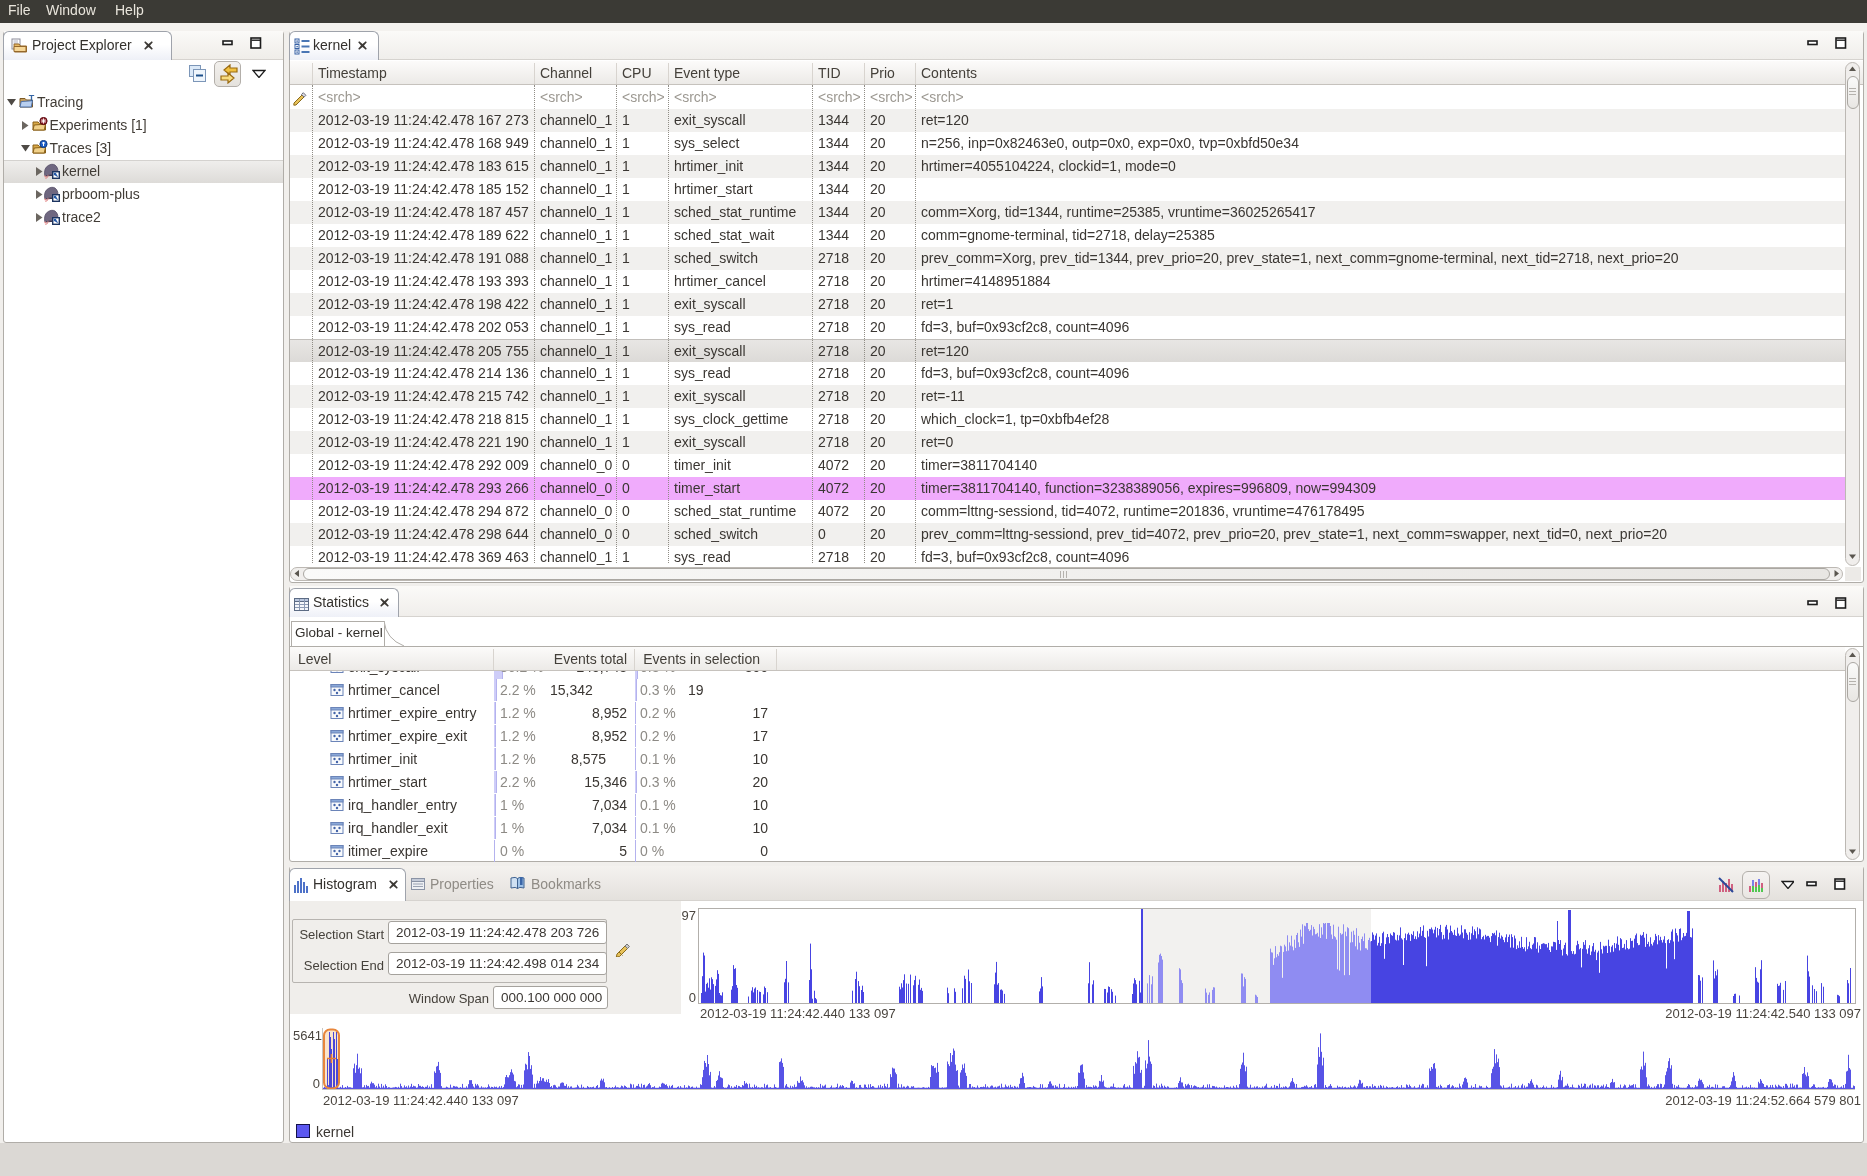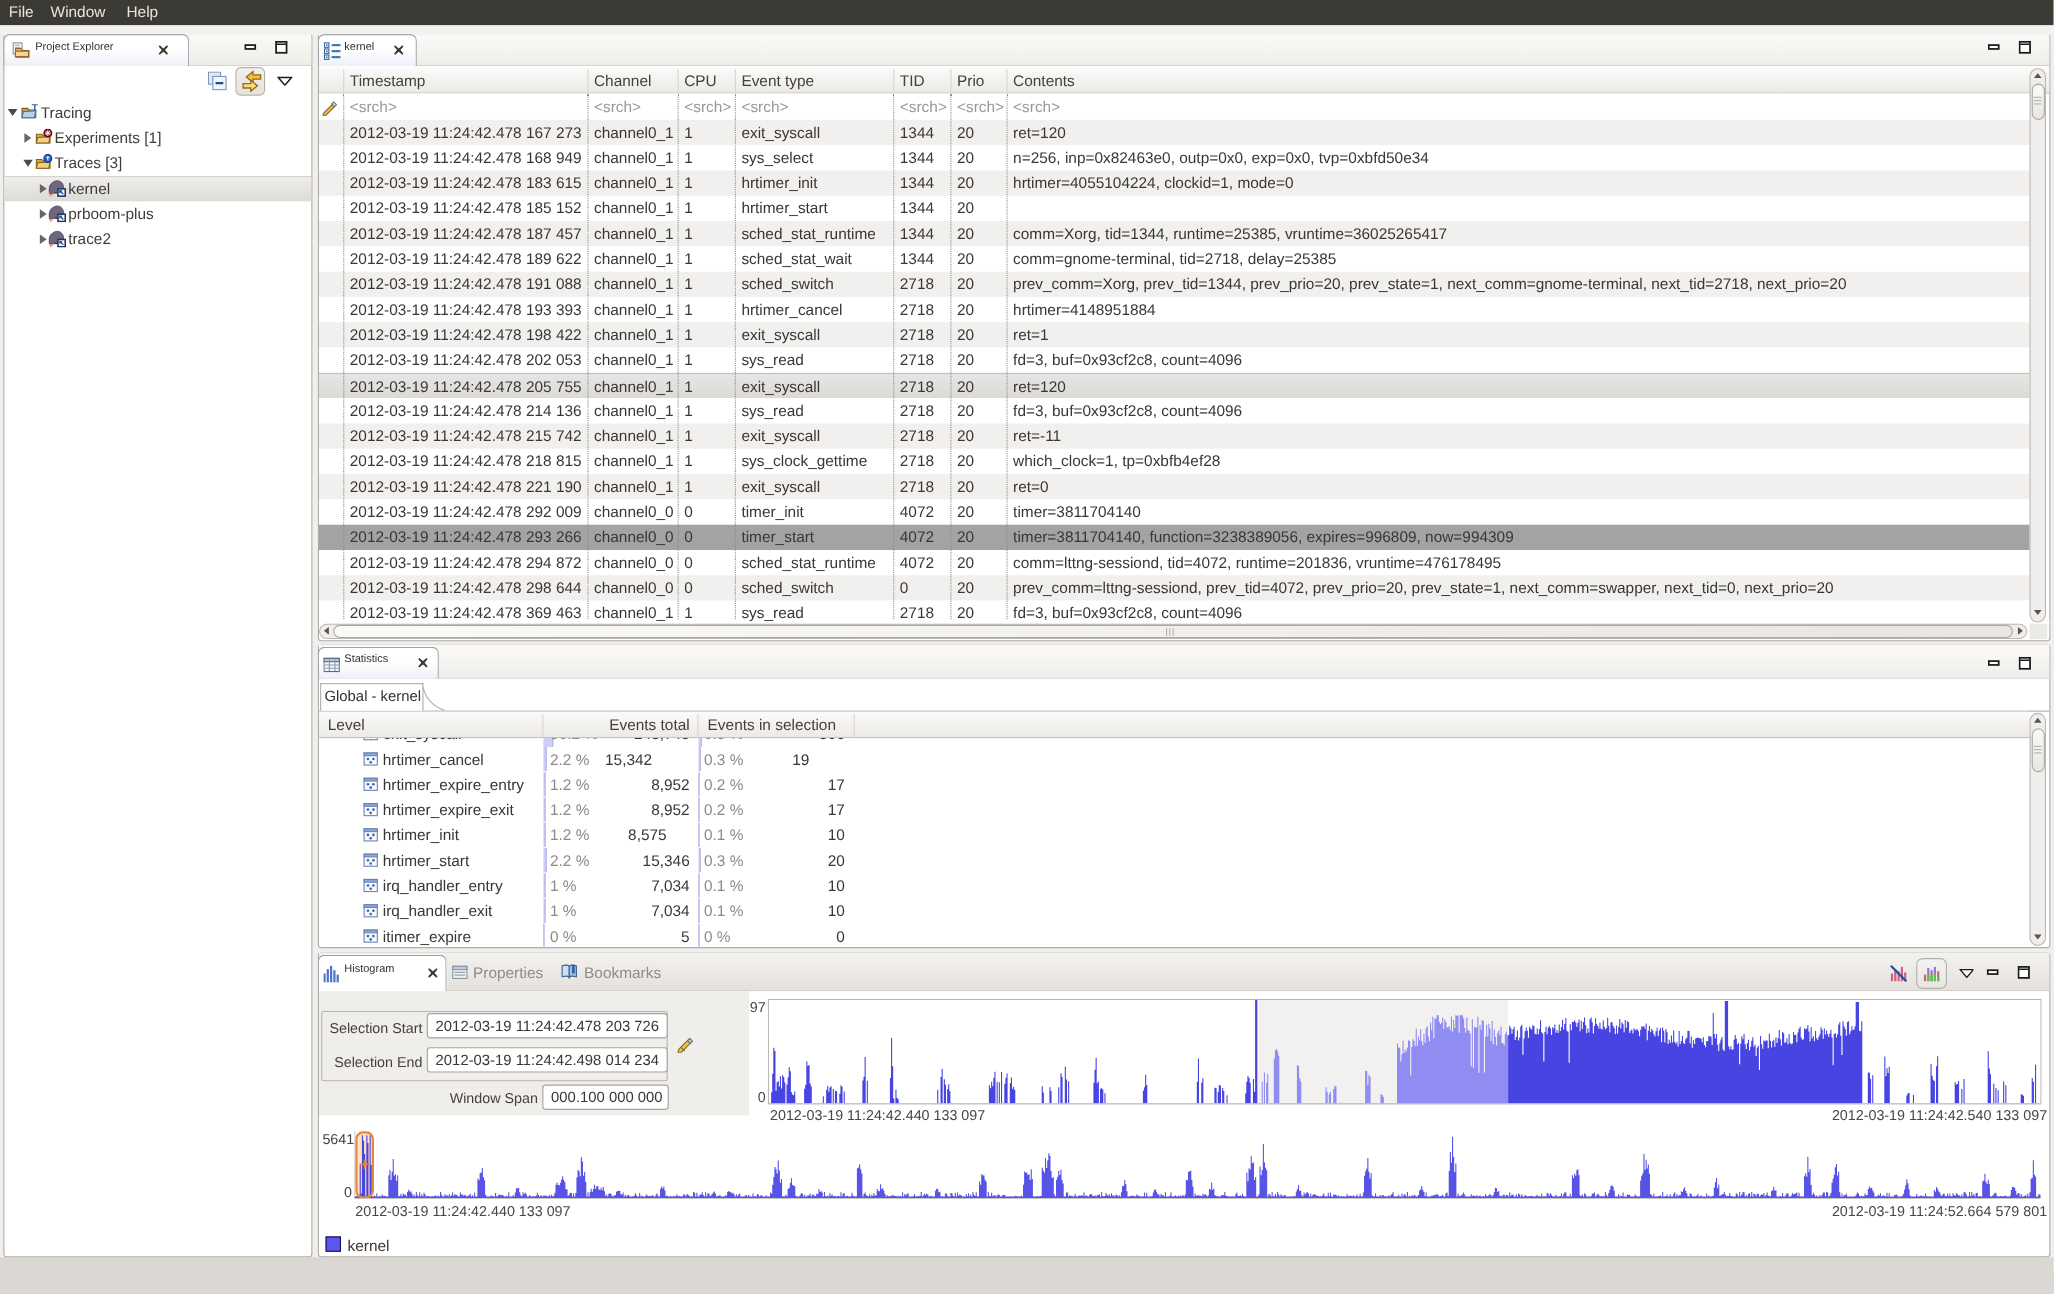--- a/index.html
+++ b/index.html
@@ -1,20 +1,20 @@
 <!DOCTYPE html>
 <html><head><meta charset="utf-8"><style>
 *{margin:0;padding:0;box-sizing:border-box}
 html,body{width:1867px;height:1176px;overflow:hidden}
 body{font-family:"Liberation Sans",sans-serif;background:#f1efec;position:relative}
 .abs{position:absolute}
 .panel{position:absolute;background:#fff;border:1px solid #b0ada8;border-radius:3px}
 .tabrow{position:absolute;border-bottom:1px solid #d6d3cf}
 .tab{position:absolute;background:linear-gradient(#ffffff 45%,#eef0f7);border:1px solid #9fa3ab;border-bottom:none;border-radius:6px 6px 0 0}
-.tabtxt{position:absolute;font-size:10px;color:#33302c;white-space:nowrap}
+.tabtxt{position:absolute;font-size:14px;color:#33302c;white-space:nowrap}
 .gtxt{position:absolute;font-size:14px;color:#8f8b85;white-space:nowrap}
 .hdr{position:absolute;background:linear-gradient(#fcfbfa,#eceae7);border-bottom:1px solid #c6c2bd}
 .hl{position:absolute;font-size:14px;color:#44403a;white-space:nowrap;line-height:24px}
 .r{position:absolute;left:290px;width:1555px;height:23px;line-height:23px;font-size:14px;color:#3a3632;white-space:nowrap}
 .r span{position:absolute;white-space:nowrap}
 .srch{color:#9c9891}
 .sep{position:absolute;width:0;border-left:1px dotted #908d86}
 .hsep{position:absolute;width:0;border-left:1px solid #d8d4cf}
 .tree{position:absolute;font-size:14px;color:#413c36;white-space:nowrap;line-height:23px}
 .sb{position:absolute;background:#f0eeec;border:1px solid #bcb8b3;border-radius:7px}
@@ -360,21 +360,21 @@
   </div>
 <div class="r" style="top:454.0px;background:#fff">
     <span style="left:28px">2012-03-19 11:24:42.478 292 009</span>
     <span style="left:250px">channel0_0</span>
     <span style="left:332px">0</span>
     <span style="left:384px">timer_init</span>
     <span style="left:528px">4072</span>
     <span style="left:580px">20</span>
     <span style="left:631px">timer=3811704140</span>
   </div>
-<div class="r" style="top:477.0px;background:#a3a3a3">
+<div class="r" style="top:477.0px;background:#f0abfc">
     <span style="left:28px">2012-03-19 11:24:42.478 293 266</span>
     <span style="left:250px">channel0_0</span>
     <span style="left:332px">0</span>
     <span style="left:384px">timer_start</span>
     <span style="left:528px">4072</span>
     <span style="left:580px">20</span>
     <span style="left:631px">timer=3811704140, function=3238389056, expires=996809, now=994309</span>
   </div>
 <div class="r" style="top:500.0px;background:#fff">
     <span style="left:28px">2012-03-19 11:24:42.478 294 872</span>
@@ -490,21 +490,21 @@
       <rect x="1" y="1.5" width="12" height="11" fill="#f8fafc" stroke="#6b84b8"></rect>
 <rect x="1" y="1.5" width="12" height="2.5" fill="#8aa8d8" stroke="#6b84b8"></rect>
 <circle cx="4.5" cy="7" r="1.2" fill="#4464a8"></circle>
       <circle cx="9.5" cy="7" r="1.2" fill="#4464a8"></circle>
 <circle cx="7" cy="10" r="1.2" fill="#4464a8"></circle>
     </svg>
     <span style="left:58px">hrtimer_cancel</span>
     <span style="left:210px;color:#8d8a85">2.2 %</span>
     <span style="left:260px;width:77px;text-align:left">15,342</span>
     <span style="left:350px;color:#8d8a85">0.3 %</span>
-    <span style="left:398px;width:80px;text-align:center">19</span>
+    <span style="left:398px;width:80px;text-align:left">19</span>
   </div>
 <div class="abs" style="left:493.5px;top:702px;width:2px;height:22px;background:#cecdf8;border-right:1px solid #b4b2ee"></div>
 <div class="abs" style="left:634.5px;top:702px;width:1.5px;height:22px;background:#cecdf8;border-right:1px solid #b4b2ee"></div>
 <div class="r" style="top:702px;left:290px;width:1550px">
     <svg style="position:absolute;left:40px;top:4px" width="14" height="14" viewBox="0 0 14 14">
       <rect x="1" y="1.5" width="12" height="11" fill="#f8fafc" stroke="#6b84b8"></rect>
 <rect x="1" y="1.5" width="12" height="2.5" fill="#8aa8d8" stroke="#6b84b8"></rect>
 <circle cx="4.5" cy="7" r="1.2" fill="#4464a8"></circle>
       <circle cx="9.5" cy="7" r="1.2" fill="#4464a8"></circle>
 <circle cx="7" cy="10" r="1.2" fill="#4464a8"></circle>

